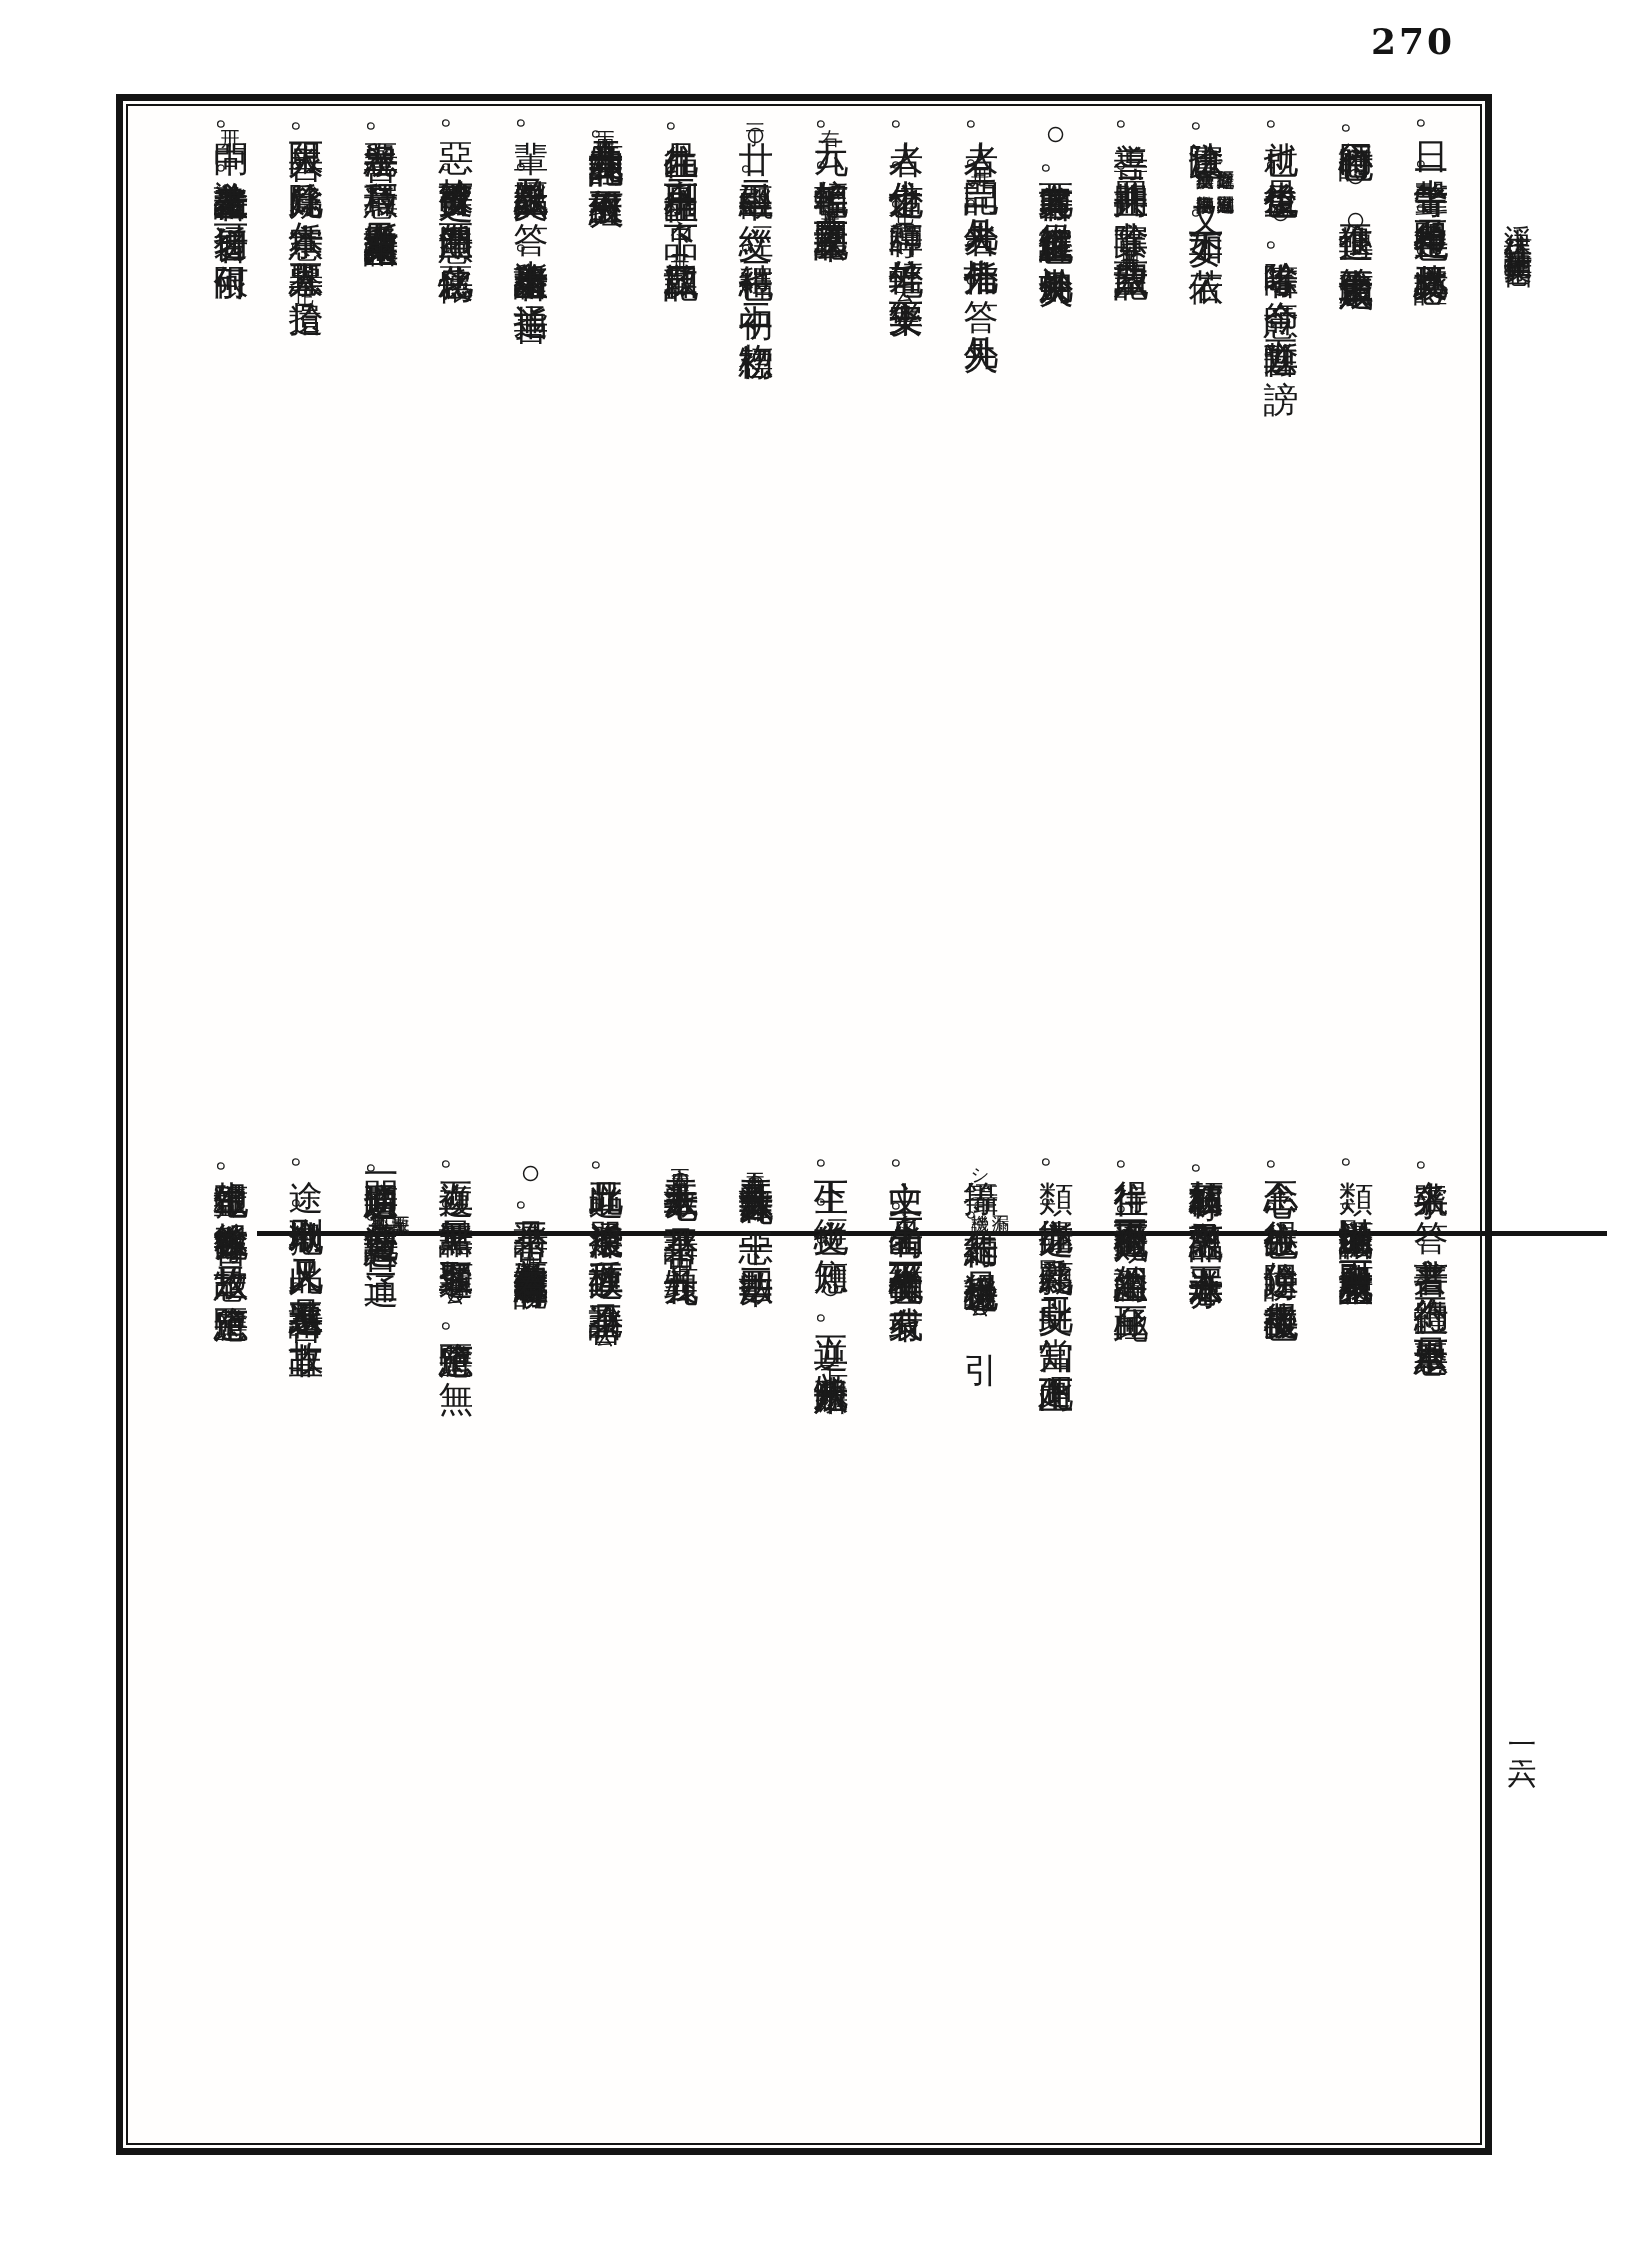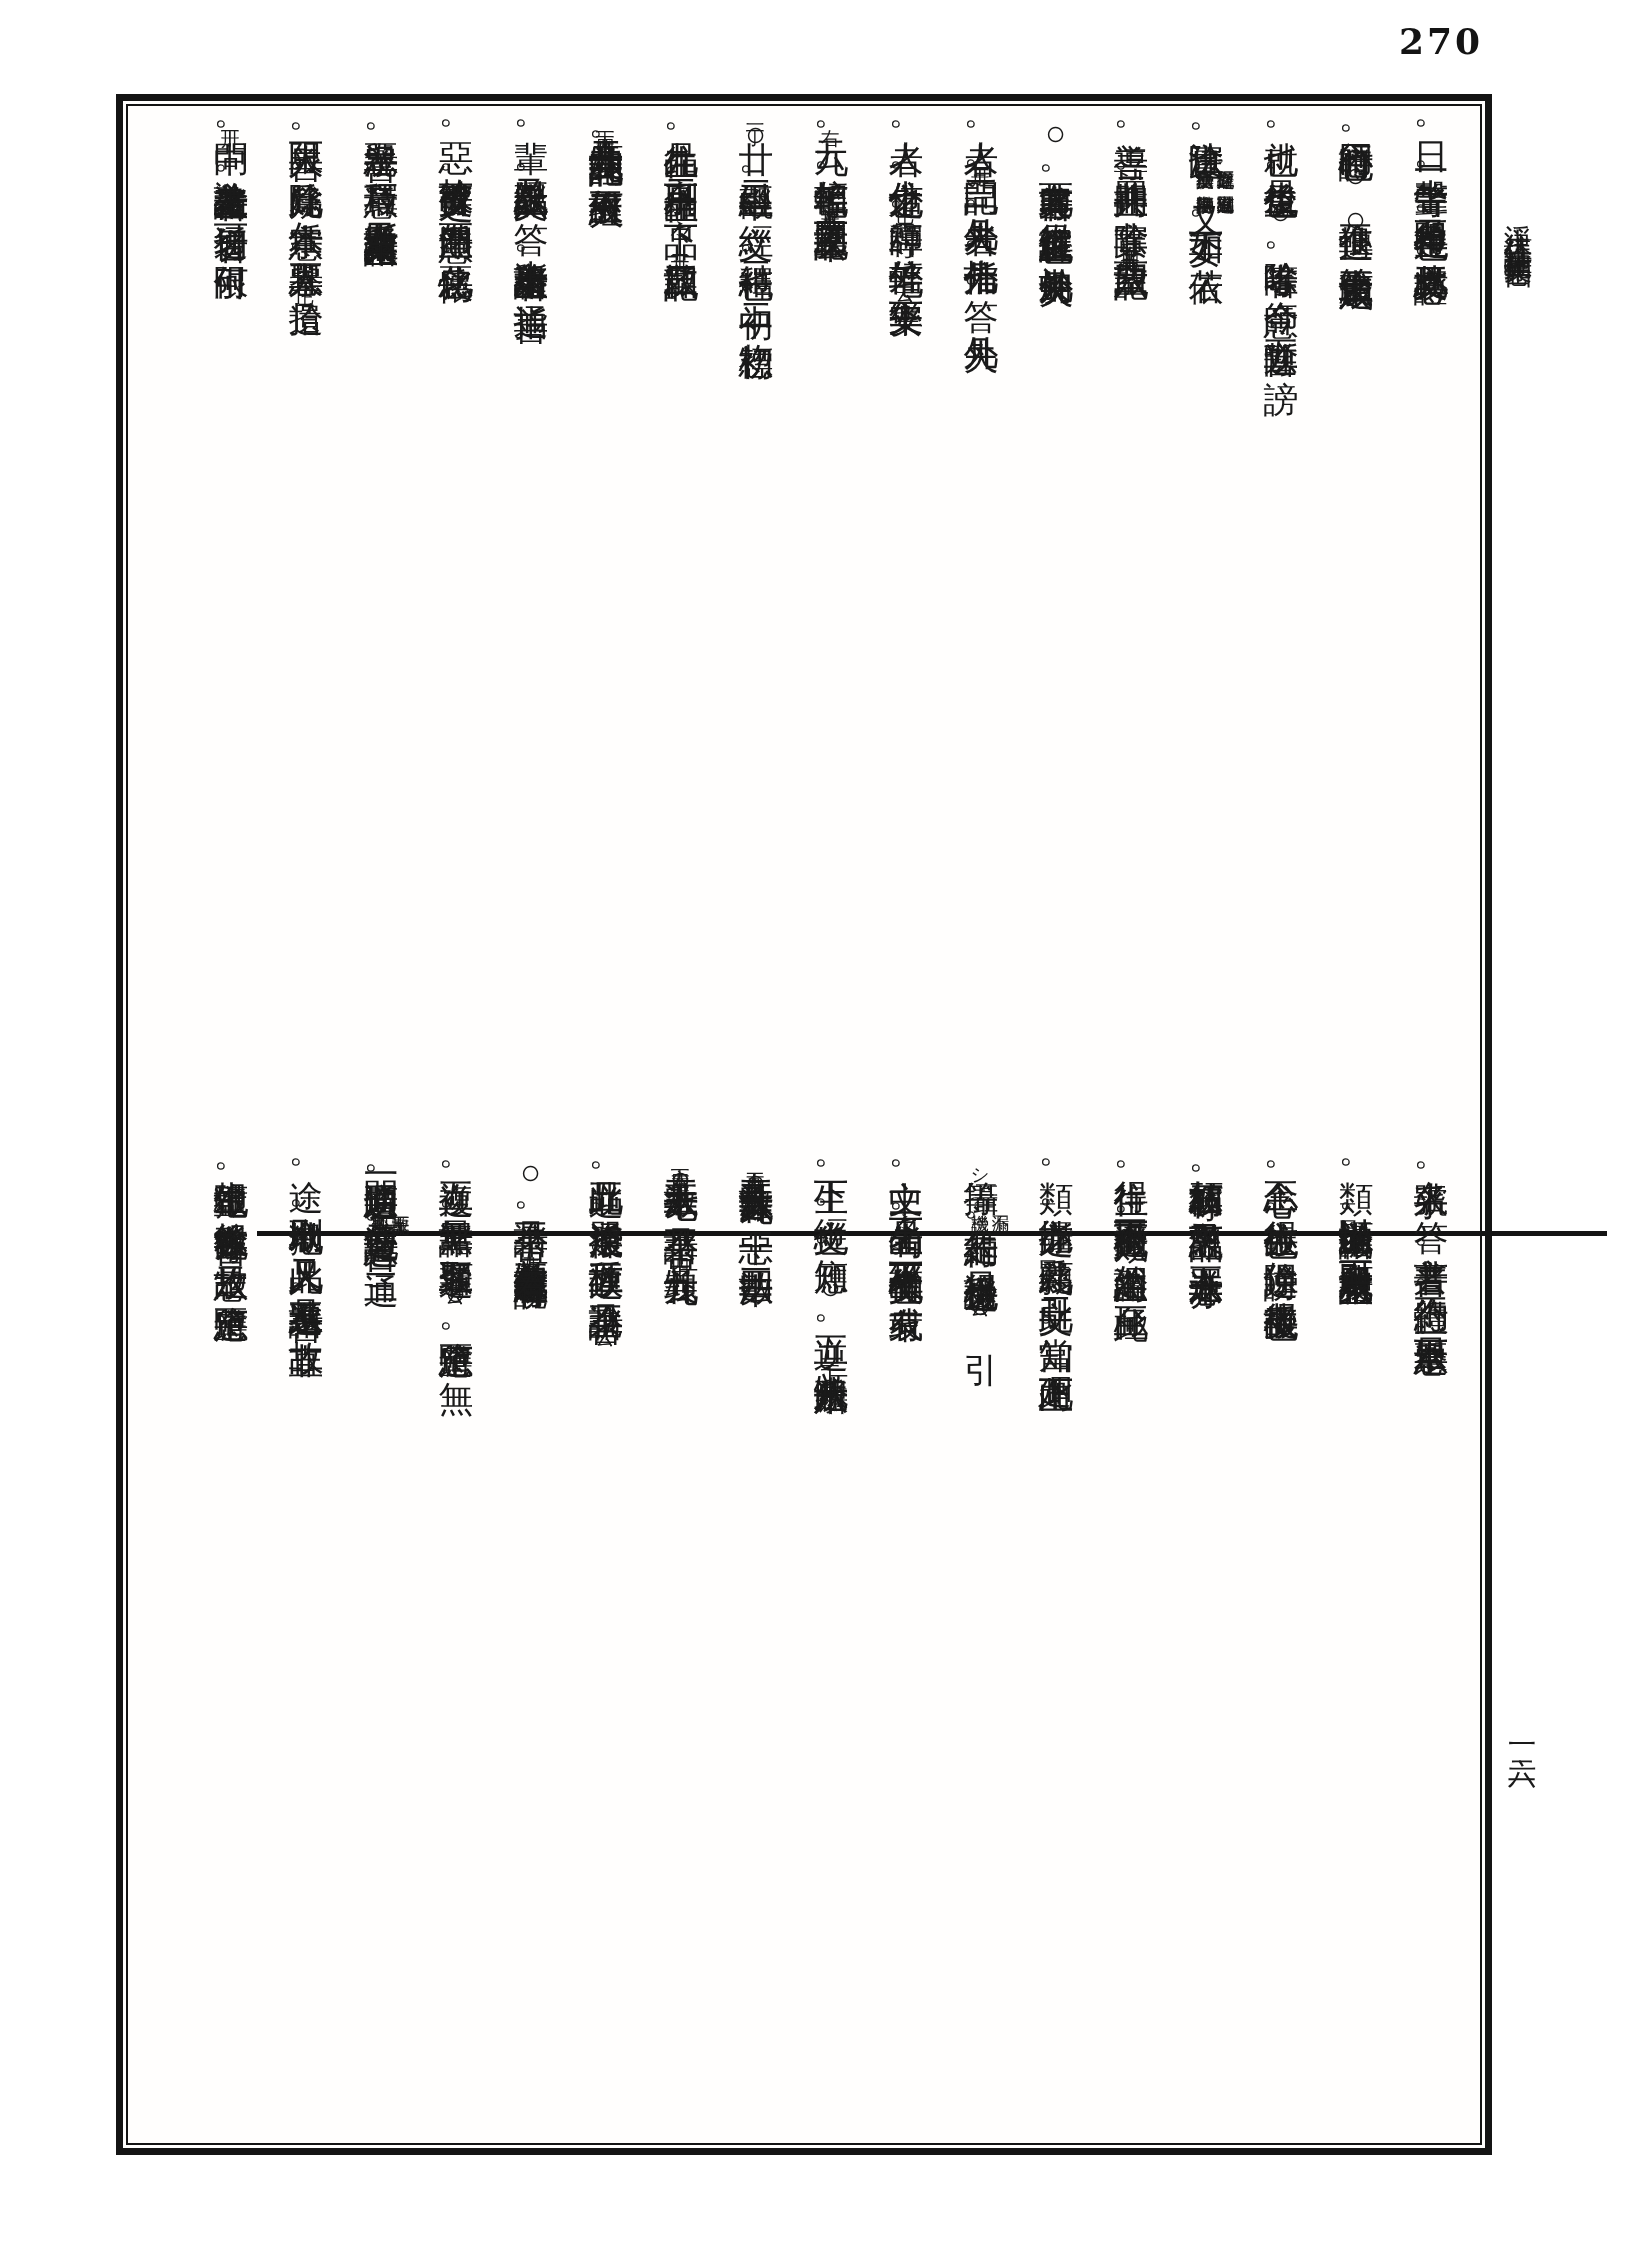--- a/index.html
+++ b/index.html
@@ -8,21 +8,20 @@
     width:1626px;height:2260px;
     background:#ffffff;
     font-family:"Liberation Serif","DejaVu Serif",serif;
     color:#141414;
     overflow:hidden;
   }
   .pageno{
     position:absolute;left:1371px;top:19.7px;
     font-size:36px;font-weight:bold;letter-spacing:3px;
     font-family:"DejaVu Serif","Liberation Serif",serif;
-    margin-left:28px;
   }
   .frame{
     position:absolute;left:116px;top:94px;
     width:1376px;height:2061px;
     border:7.9px solid #141414;
     box-sizing:border-box;
     background:#fffefd;
   }
   .frame-inner{
     position:absolute;inset:3px;

